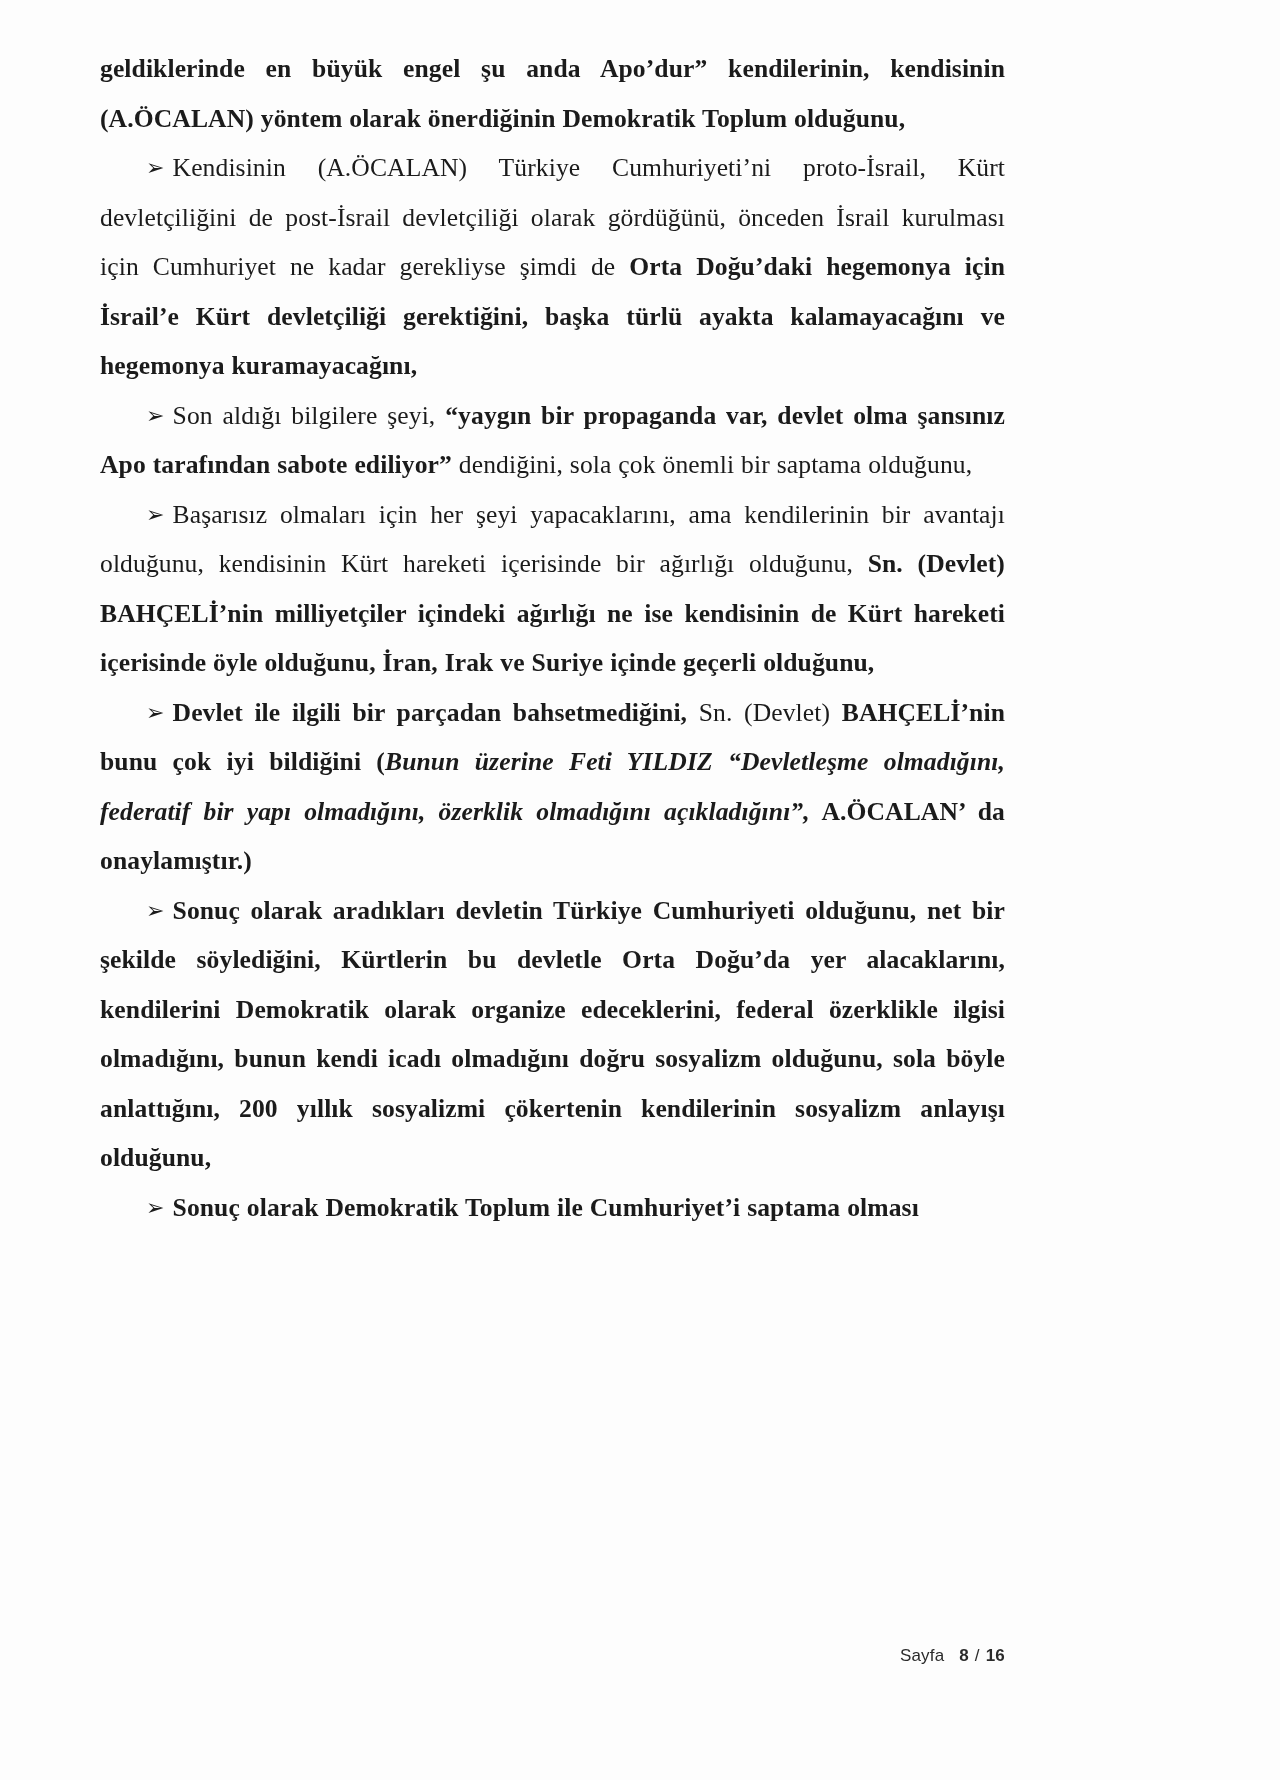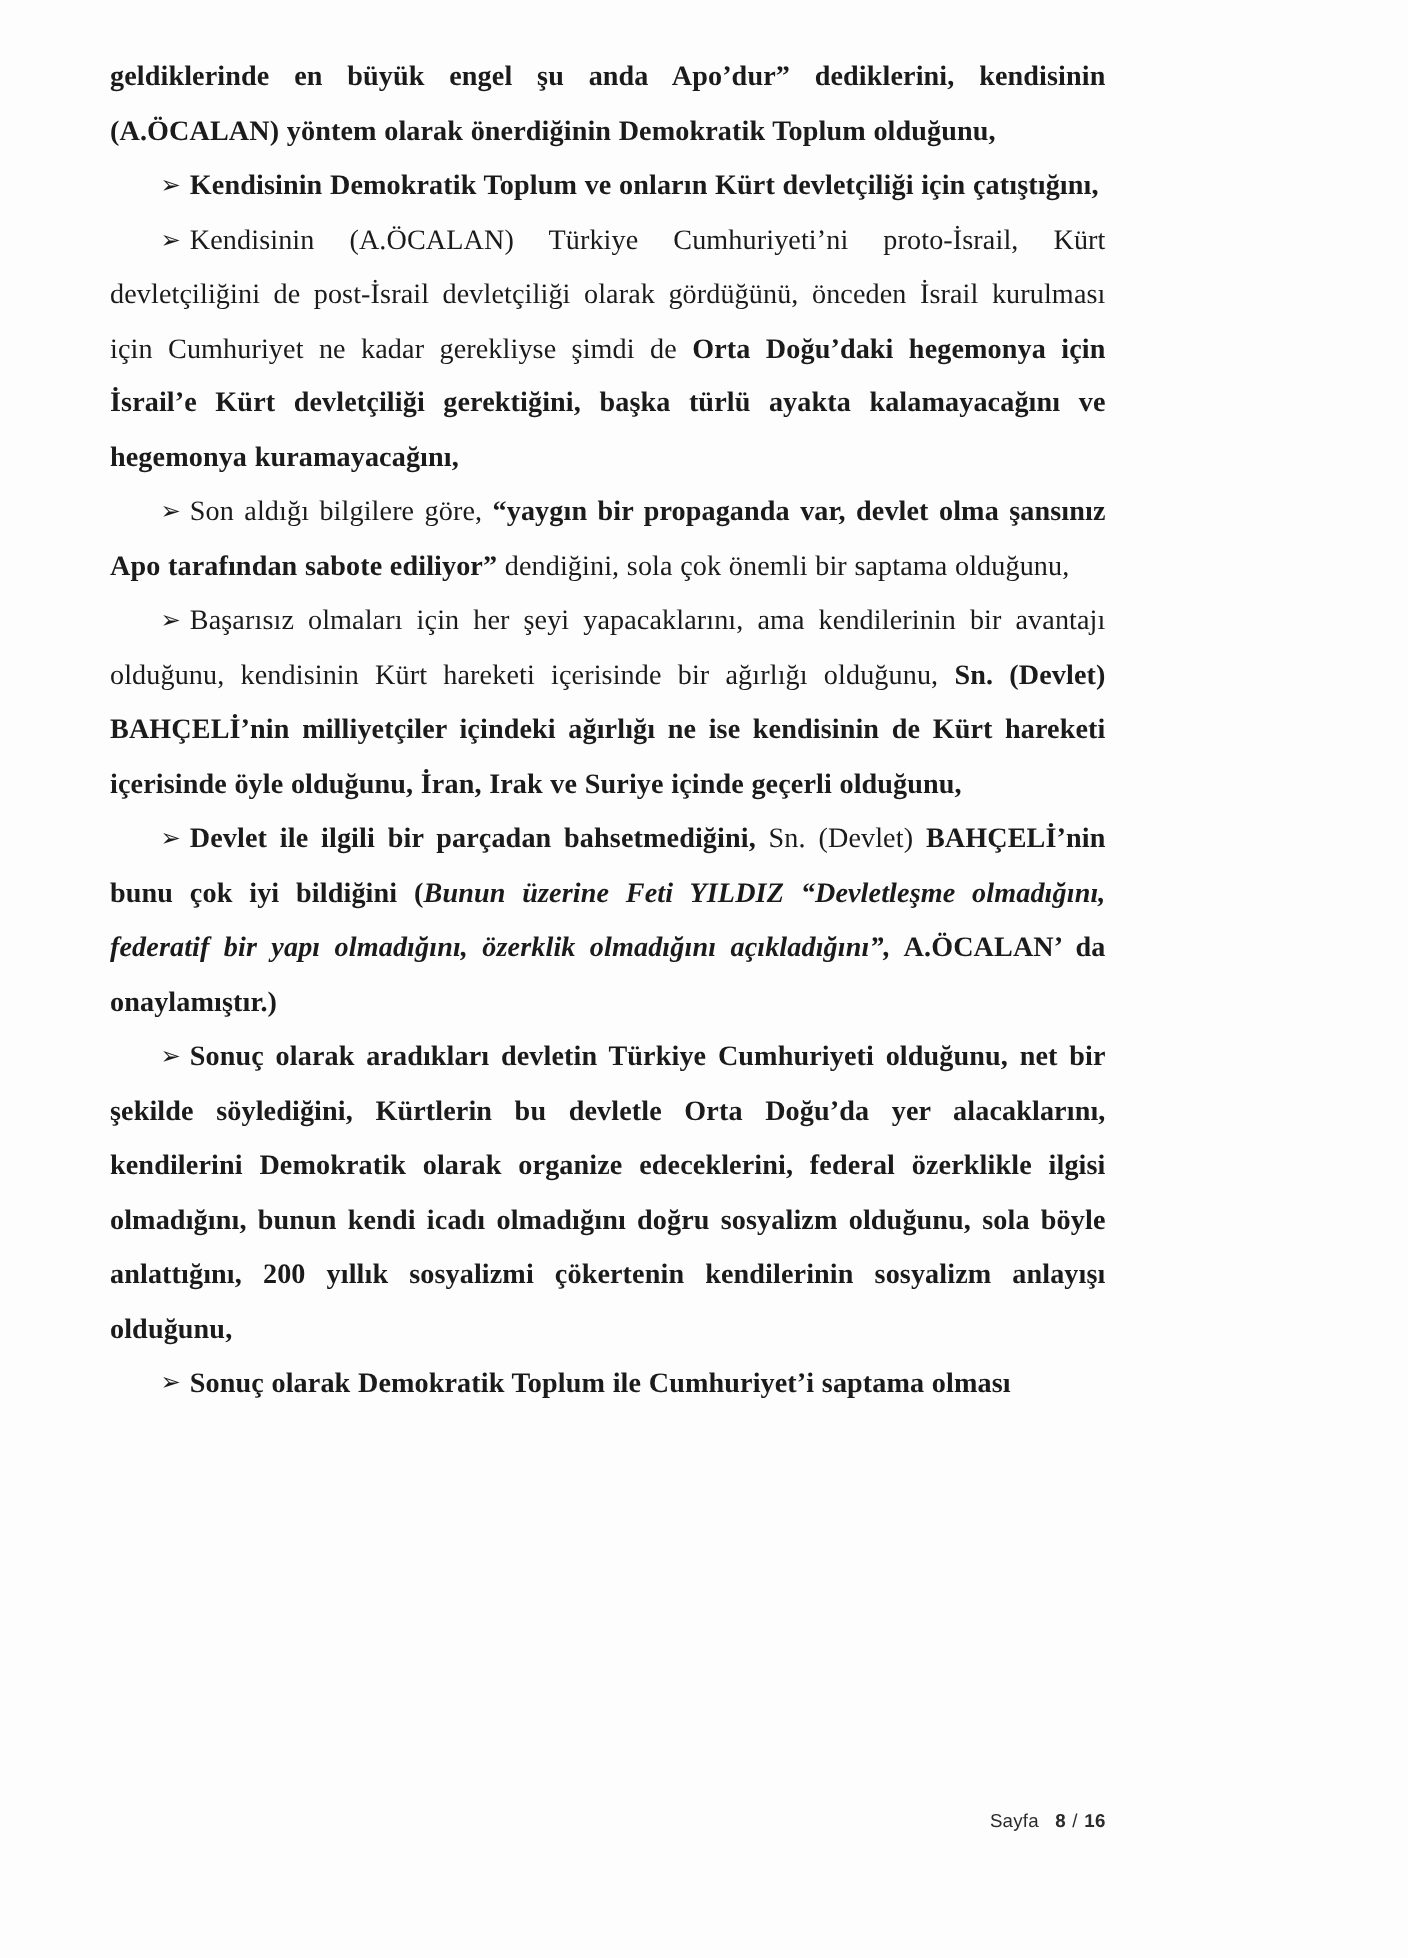--- a/index.html
+++ b/index.html
@@ -96,24 +96,23 @@
 
   
   #page-body, #footer { text-rendering: optimizeLegibility; }
 </style>
 </head>
 <body>
 
 <div id="page">
 
   <div id="page-body">
-      <p class="para cont w-bold" id="p1-continuation"><span class="r-bold">geldiklerinde en büyük engel şu anda Apo’dur” dediklerini, kendisinin (A.ÖCALAN) yöntem olarak önerdiğinin Demokratik Toplum olduğunu,</span></p>
-      <p class="para bullet w-bold" id="p2-bullet"><span class="marker">➢</span><span class="r-bold">Kendisinin Demokratik Toplum ve onların Kürt devletçiliği için çatıştığını,</span></p>
+      <p class="para cont w-bold" id="p1-continuation"><span class="r-bold">geldiklerinde en büyük engel şu anda Apo’dur” kendilerinin, kendisinin (A.ÖCALAN) yöntem olarak önerdiğinin Demokratik Toplum olduğunu,</span></p>
       <p class="para bullet w-normal" id="p4-bullet"><span class="marker">➢</span><span class="r-normal">Kendisinin (A.ÖCALAN) Türkiye Cumhuriyeti’ni proto-İsrail, Kürt devletçiliğini de post-İsrail devletçiliği olarak gördüğünü, önceden İsrail kurulması için Cumhuriyet ne kadar gerekliyse şimdi de </span><span class="r-bold">Orta Doğu’daki hegemonya için İsrail’e Kürt devletçiliği gerektiğini, başka türlü ayakta kalamayacağını ve hegemonya kuramayacağını,</span></p>
-      <p class="para bullet w-normal" id="p5-bullet"><span class="marker">➢</span><span class="r-normal">Son aldığı bilgilere göre, </span><span class="r-bold">“yaygın bir propaganda var, devlet olma şansınız Apo tarafından sabote ediliyor”</span><span class="r-normal"> dendiğini, sola çok önemli bir saptama olduğunu,</span></p>
+      <p class="para bullet w-normal" id="p5-bullet"><span class="marker">➢</span><span class="r-normal">Son aldığı bilgilere şeyi, </span><span class="r-bold">“yaygın bir propaganda var, devlet olma şansınız Apo tarafından sabote ediliyor”</span><span class="r-normal"> dendiğini, sola çok önemli bir saptama olduğunu,</span></p>
       <p class="para bullet w-normal" id="p6-bullet"><span class="marker">➢</span><span class="r-normal">Başarısız olmaları için her şeyi yapacaklarını, ama kendilerinin bir avantajı olduğunu, kendisinin Kürt hareketi içerisinde bir ağırlığı olduğunu, </span><span class="r-bold">Sn. (Devlet) BAHÇELİ’nin milliyetçiler içindeki ağırlığı ne ise kendisinin de Kürt hareketi içerisinde öyle olduğunu, İran, Irak ve Suriye içinde geçerli olduğunu,</span></p>
       <p class="para bullet w-bold" id="p9-bullet"><span class="marker">➢</span><span class="r-bold">Devlet ile ilgili bir parçadan bahsetmediğini, </span><span class="r-normal">Sn. (Devlet) </span><span class="r-bold">BAHÇELİ’nin bunu çok iyi bildiğini (</span><span class="r-bolditalic">Bunun üzerine Feti YILDIZ “Devletleşme olmadığını, federatif bir yapı olmadığını, özerklik olmadığını açıkladığını”,</span><span class="r-bold">  A.ÖCALAN’ da onaylamıştır.)</span></p>
       <p class="para bullet w-bold" id="p10-bullet"><span class="marker">➢</span><span class="r-bold">Sonuç olarak aradıkları devletin Türkiye Cumhuriyeti olduğunu, net bir şekilde söylediğini, Kürtlerin bu devletle Orta Doğu’da yer alacaklarını, kendilerini Demokratik olarak organize edeceklerini, federal özerklikle ilgisi olmadığını, bunun kendi icadı olmadığını doğru sosyalizm olduğunu, sola böyle anlattığını, 200 yıllık sosyalizmi çökertenin kendilerinin sosyalizm anlayışı olduğunu,</span></p>
       <p class="para bullet w-bold" id="p11-bullet"><span class="marker">➢</span><span class="r-bold">Sonuç olarak Demokratik Toplum ile Cumhuriyet’i saptama olması</span></p>
     </div>
 
   <div id="footer">
     <span class="pg-label">Sayfa</span>
     <span>&nbsp;</span>
     <span class="pg-num">8</span>

